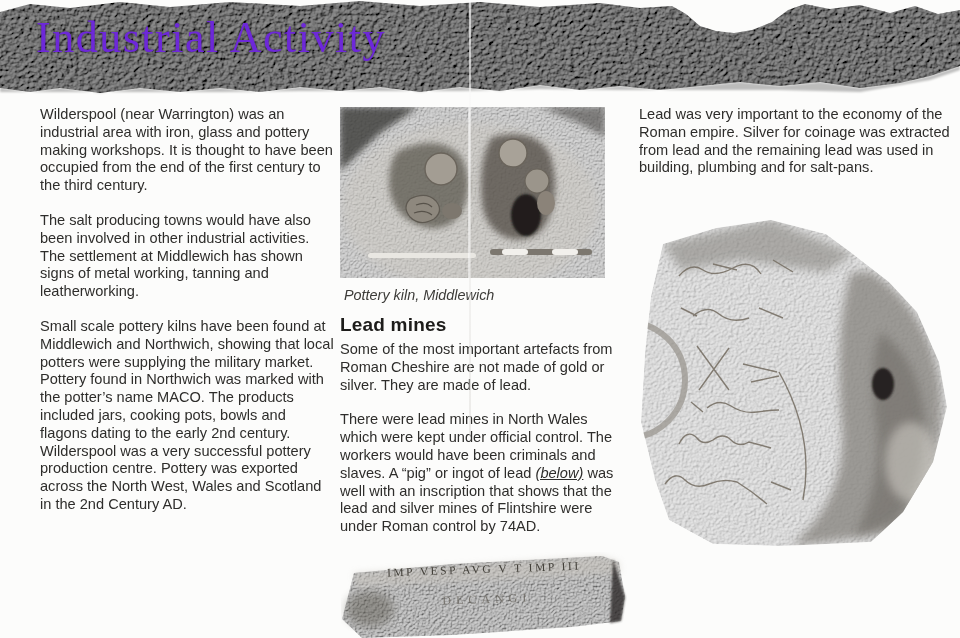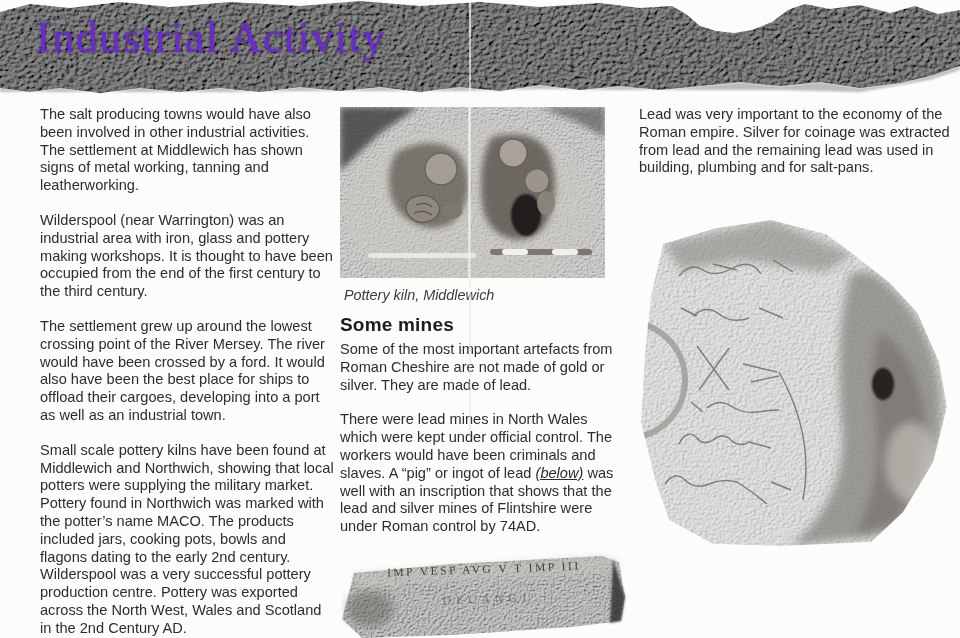--- a/index.html
+++ b/index.html
@@ -110,23 +110,22 @@
       L100,93 L60,88 L30,92 L0,88 Z"></path>
     <path fill="#000000" opacity="0.25" filter="url(#soft1)" d="
       M0,88 L30,92 L60,88 L100,93 L140,88 L180,92 L220,88 L260,92 L300,87 L340,91 L380,87 L420,92
       L460,87 L500,91 L540,85 L580,90 L620,86 L660,90 L700,86 L740,82 L780,86 L820,82 L860,88
       L900,83 L930,76 L960,66 L960,70 L930,80 L860,92 L780,90 L700,90 L620,90 L540,89 L460,91
       L380,91 L300,91 L220,92 L140,92 L60,92 L0,92 Z"></path>
   </svg>
   <h1 class="page-title">Industrial Activity</h1>
 
   <div class="col col-left">
+    <p>Wilderspool (near Warrington) was an industrial area with iron, glass and pottery making workshops. It is thought to have been occupied from the end of the first century to the third century.</p>
     <p>The salt producing towns would have also been involved in other industrial activities. The settlement at Middlewich has shown signs of metal working, tanning and leatherworking.</p>
-    <p>Wilderspool (near Warrington) was an industrial area with iron, glass and pottery making workshops. It is thought to have been occupied from the end of the first century to the third century.</p>
-    <p>The settlement grew up around the lowest crossing point of the River Mersey. The river would have been crossed by a ford. It would also have been the best place for ships to offload their cargoes, developing into a port as well as an industrial town.</p>
     <p>Small scale pottery kilns have been found at Middlewich and Northwich, showing that local potters were supplying the military market. Pottery found in Northwich was marked with the potter’s name MACO. The products included jars, cooking pots, bowls and flagons dating to the early 2nd century. Wilderspool was a very successful pottery production centre. Pottery was exported across the North West, Wales and Scotland in the 2nd Century AD.</p>
   </div>
 
   <svg class="photo kiln-photo" width="265" height="171" viewBox="0 0 265 171">
     <rect width="265" height="171" fill="#aca89f" filter="url(#fSoil)"></rect>
     <path d="M0,0 L78,0 L40,26 L0,64 Z" fill="#3a3a38" opacity="0.8" filter="url(#soft3)"></path>
     <path d="M200,0 L265,0 L265,30 L235,14 Z" fill="#4c4a46" opacity="0.6" filter="url(#soft3)"></path>
     <ellipse cx="130" cy="100" rx="128" ry="84" fill="#ccc8bf" opacity="0.42" filter="url(#soft5)"></ellipse>
 
     <path d="M58,44 q40,-18 62,4 q14,24 4,52 q-12,26 -40,20 q-28,-8 -34,-34 q-4,-28 8,-42Z" fill="#59544c" opacity="0.72" filter="url(#soft3)"></path>
@@ -143,21 +142,21 @@
 
     <rect x="28" y="146" width="108" height="5" rx="2.5" fill="#e9e7e2"></rect>
     <rect x="150" y="142" width="102" height="6" rx="3" fill="#7c776f"></rect>
     <rect x="162" y="142" width="26" height="6" rx="3" fill="#f2f0ec"></rect>
     <rect x="212" y="142" width="26" height="6" rx="3" fill="#f2f0ec"></rect>
     <rect x="128" y="0" width="2" height="171" fill="#ffffff" opacity="0.5"></rect>
   </svg>
   <div class="caption kiln-caption">Pottery kiln, Middlewich</div>
 
   <div class="col col-mid-text">
-    <h2 class="sec">Some mines</h2>
+    <h2 class="sec">Lead mines</h2>
     <p>Some of the most important artefacts from Roman Cheshire are not made of gold or silver. They are made of lead.</p>
     <p><span>There were lead mines in North Wales which were kept under official control. The workers would have been criminals and slaves. A “pig” or ingot of lead </span><span class="ital">(below)</span><span> was well with an inscription that shows that the lead and silver mines of Flintshire were under Roman control by 74AD.</span></p>
   </div>
 
   <svg class="photo ingot-photo" width="298" height="99" viewBox="0 0 298 99">
     <path d="M22,34 L120,25 L270,17 L287,23 L293,58 L289,82 L240,88 L120,96 L30,99 L10,80 Z" fill="#9a9a98" filter="url(#fLead)"></path>
     <path d="M22,34 L270,17 L287,23 L288,34 L24,48 Z" fill="#c9c5bd" opacity="0.5" filter="url(#soft3)"></path>
     <ellipse cx="38" cy="70" rx="24" ry="18" fill="#57524a" opacity="0.45" filter="url(#soft5)"></ellipse>
     <path d="M281,20 L293,58 L289,82 L278,84 Z" fill="#2e2c29" opacity="0.8" filter="url(#soft1)"></path>
     <text x="152" y="34" text-anchor="middle" font-family="Liberation Serif, serif" font-size="11.5" letter-spacing="2.5" fill="#43403a" transform="rotate(-2 152 34)">IMP VESP AVG V T IMP III</text>

